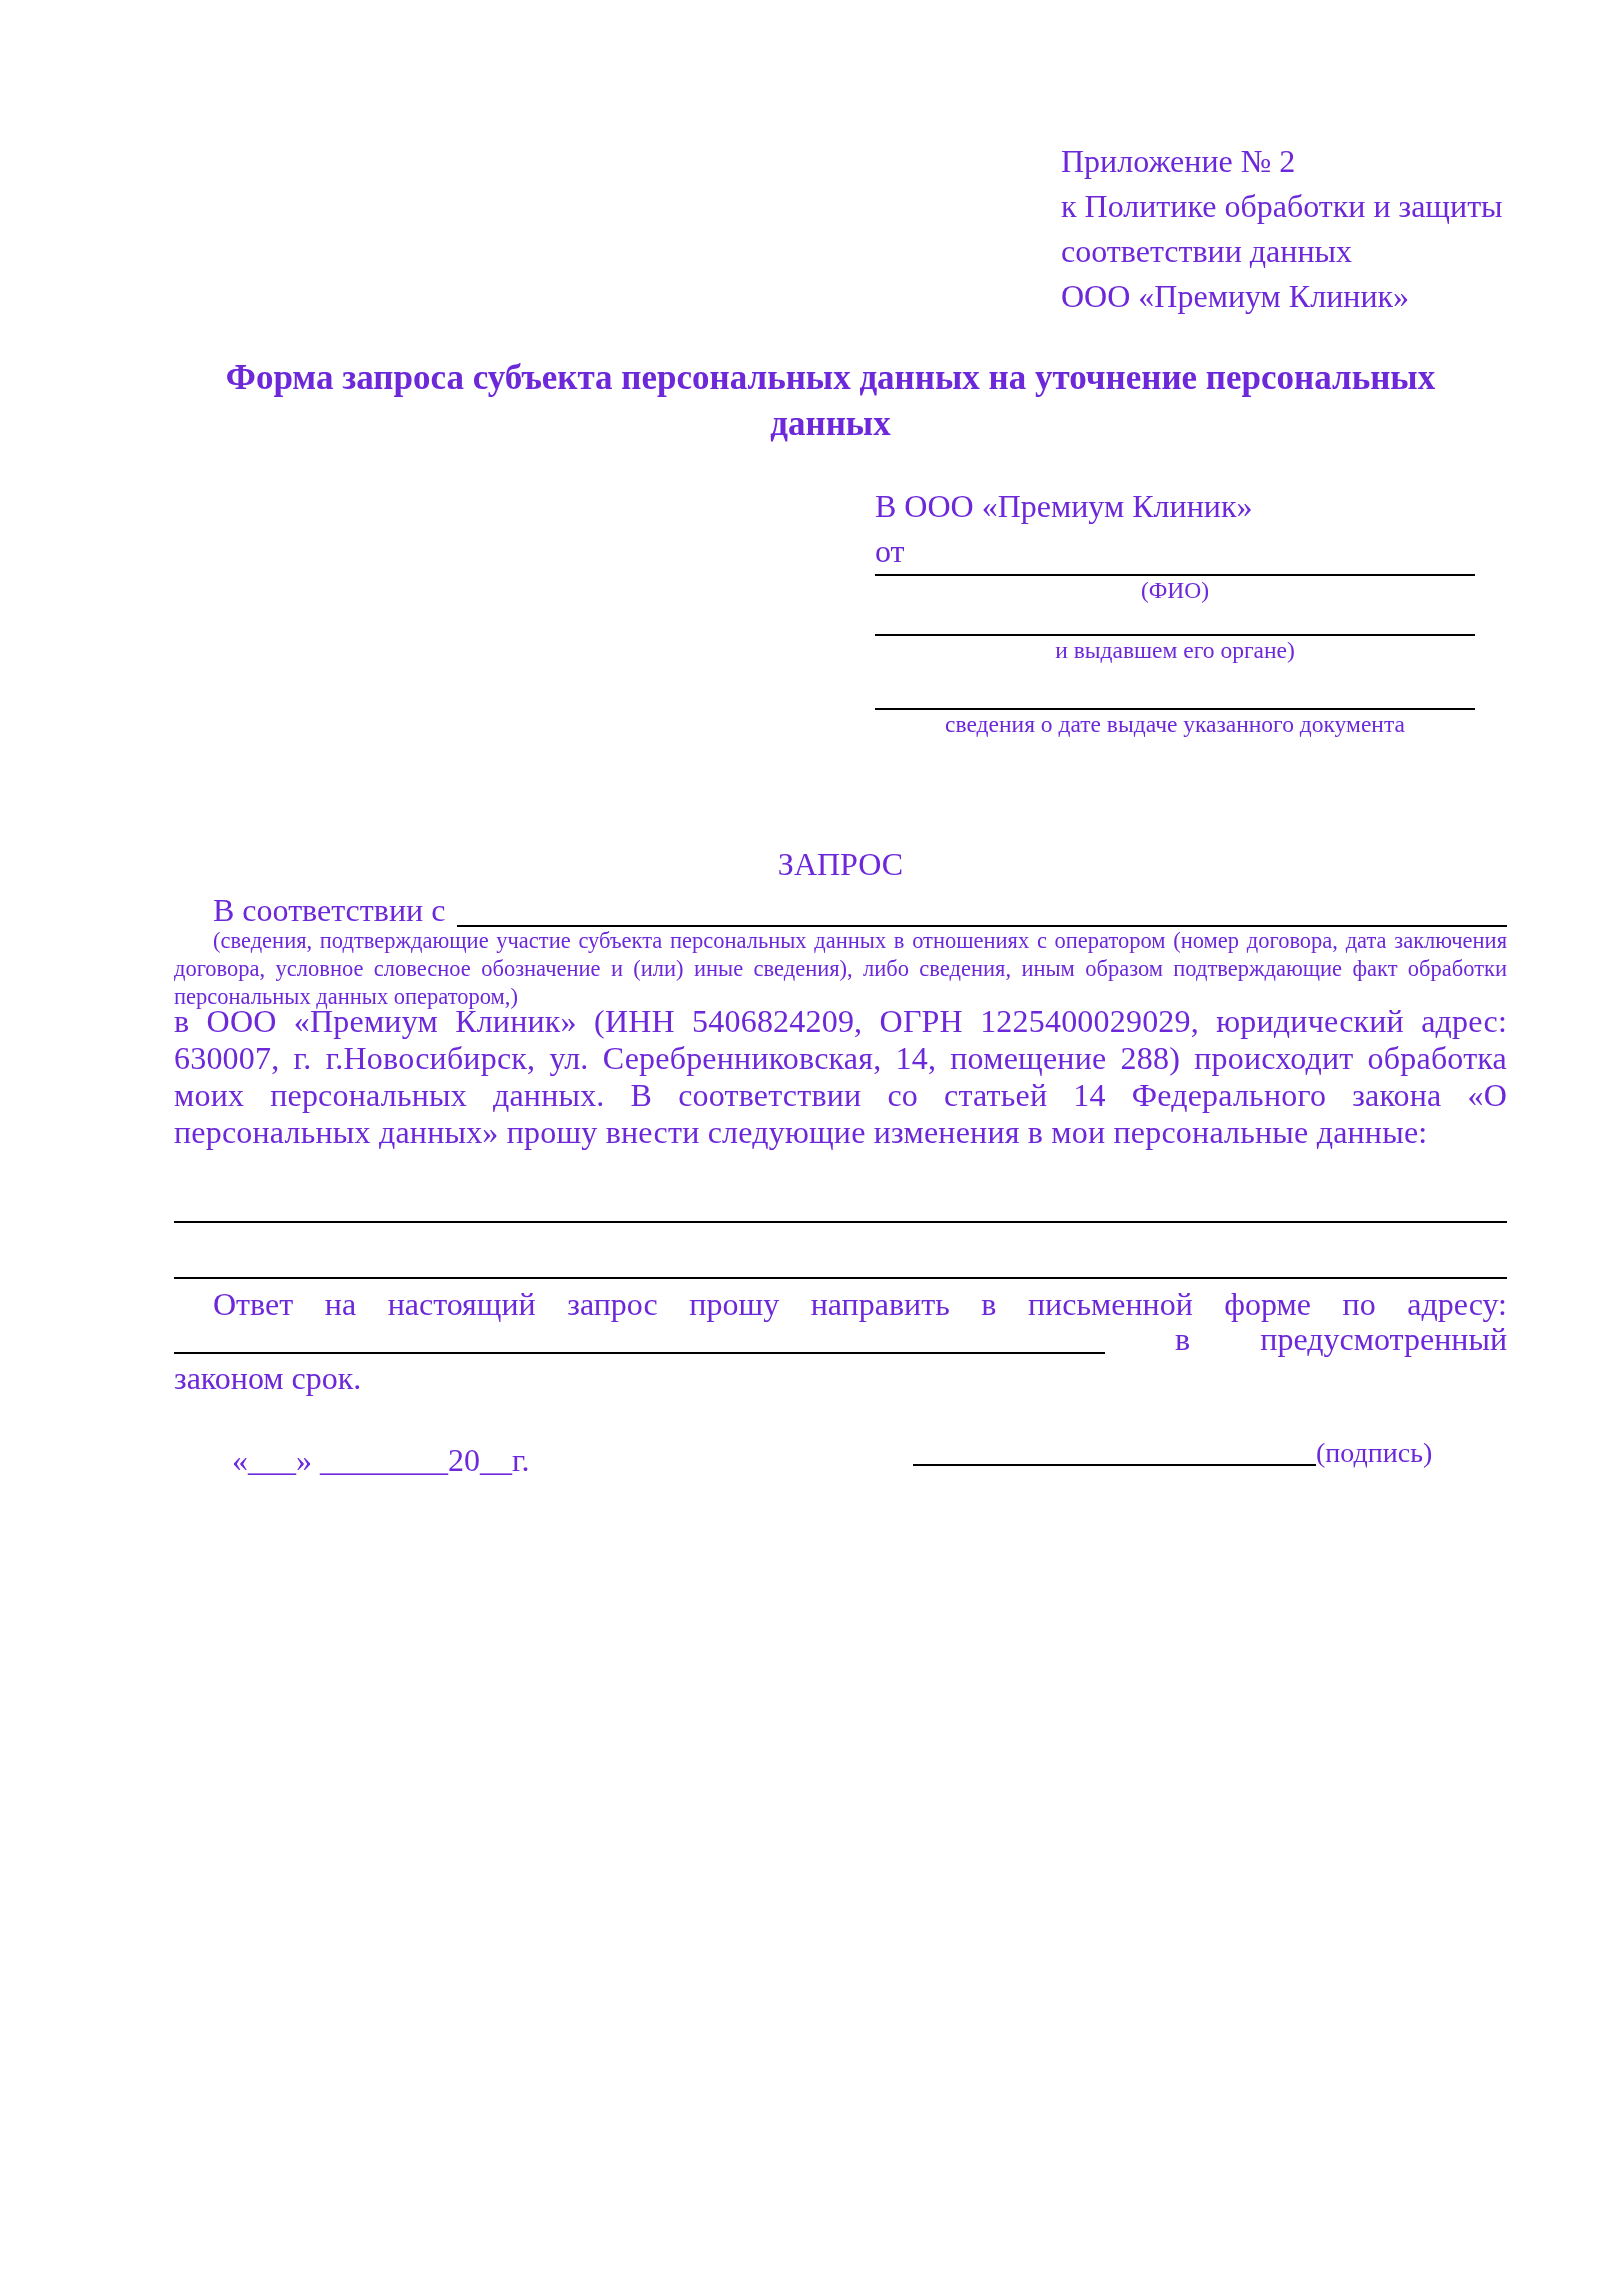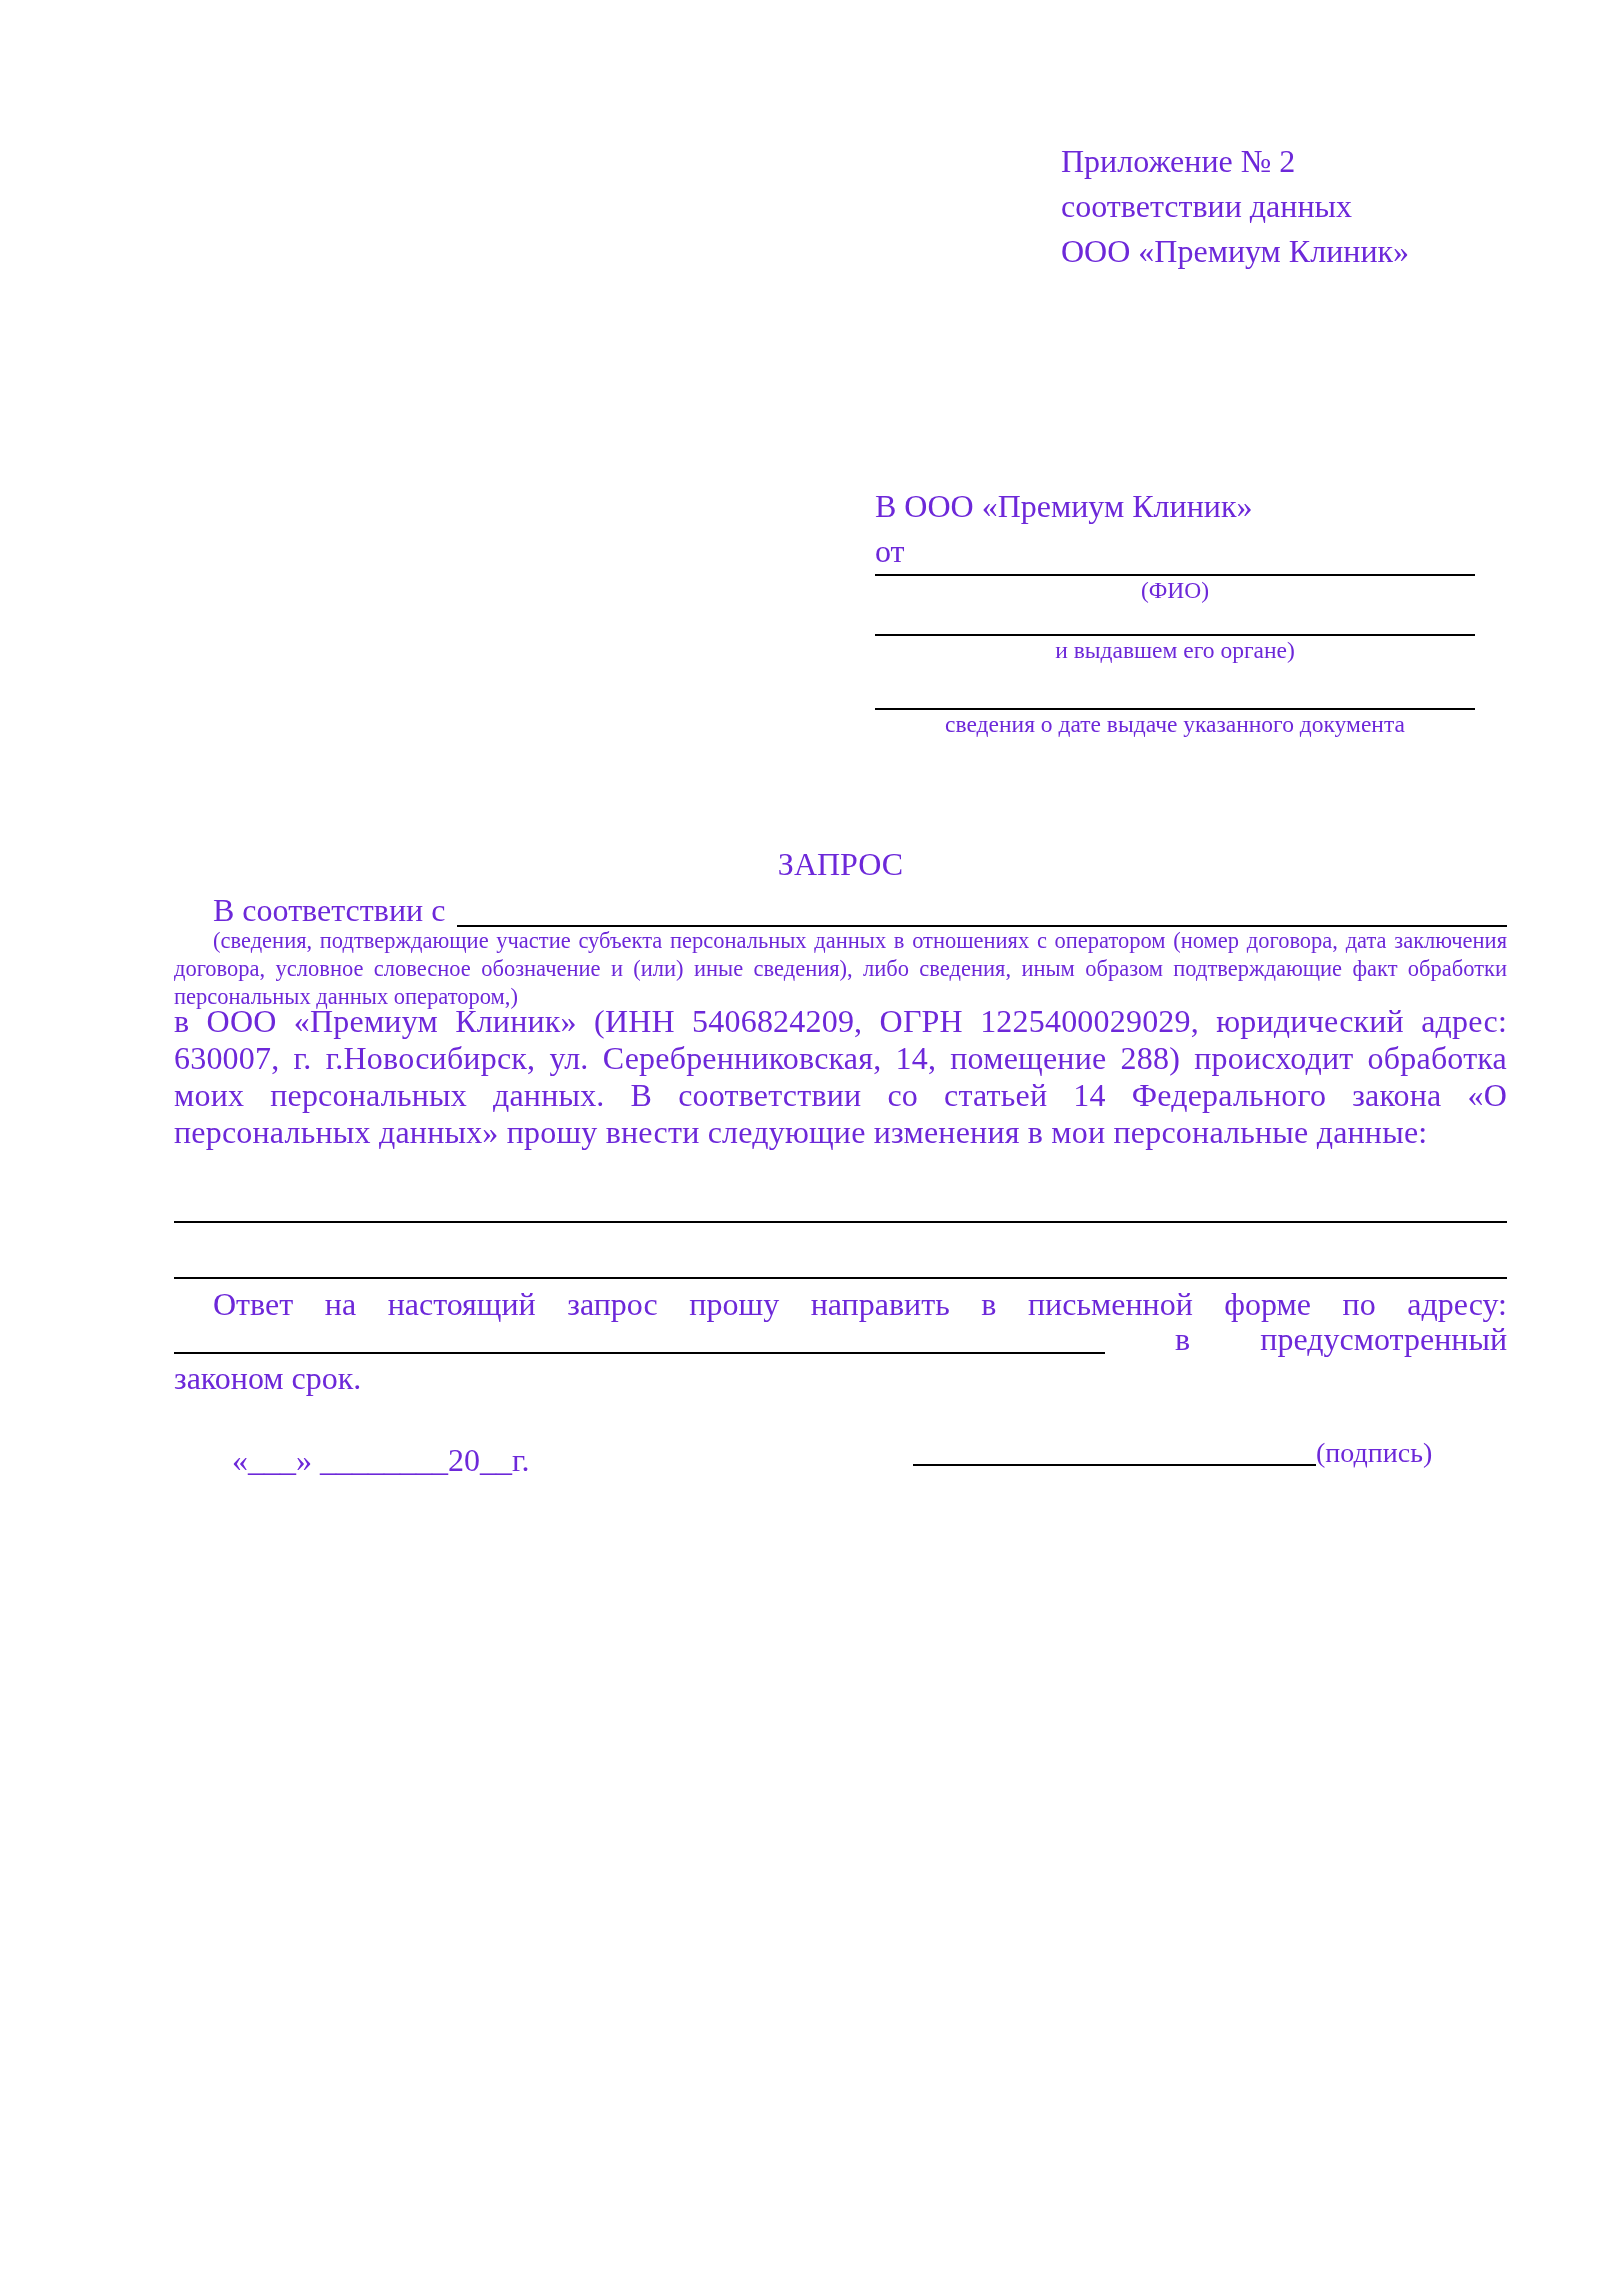--- a/index.html
+++ b/index.html
@@ -103,24 +103,26 @@
   }
   .sign-row .sign-fill { width: 403px; height: 31px; }
 </style>
 </head>
 <body>
 
 <div class="page">
 
   <div class="appendix">
     <div>Приложение № 2</div>
+    <div>к Политике обработки и защиты</div>
     <div>соответствии данных</div>
     <div>ООО «Премиум Клиник»</div>
   </div>
 
+  <h1 class="title">Форма запроса субъекта персональных данных на уточнение персональных данных</h1>
 
   <div class="addressee">
     <div>В ООО «Премиум Клиник»</div>
     <div>от</div>
 
     <div class="field f1">
       <div class="line rule"></div>
       <div class="caption">(ФИО)</div>
     </div>
 

